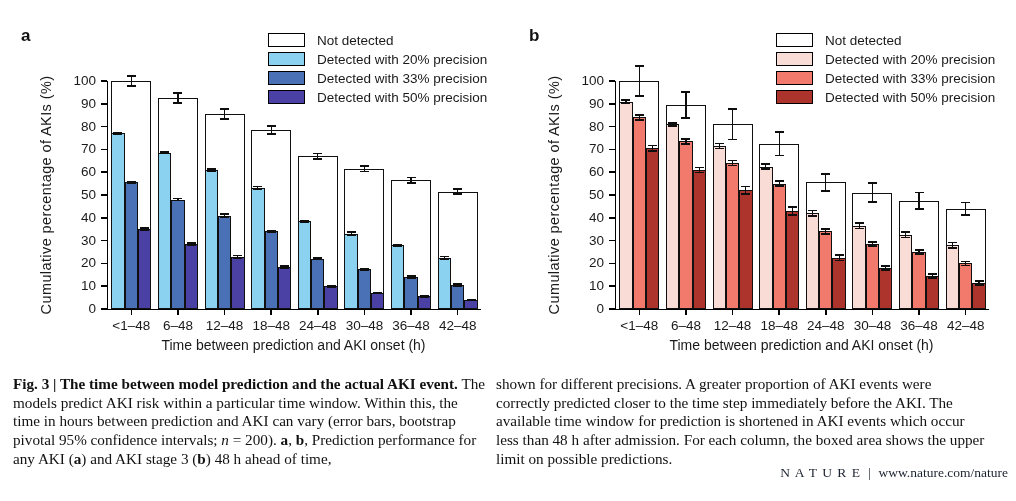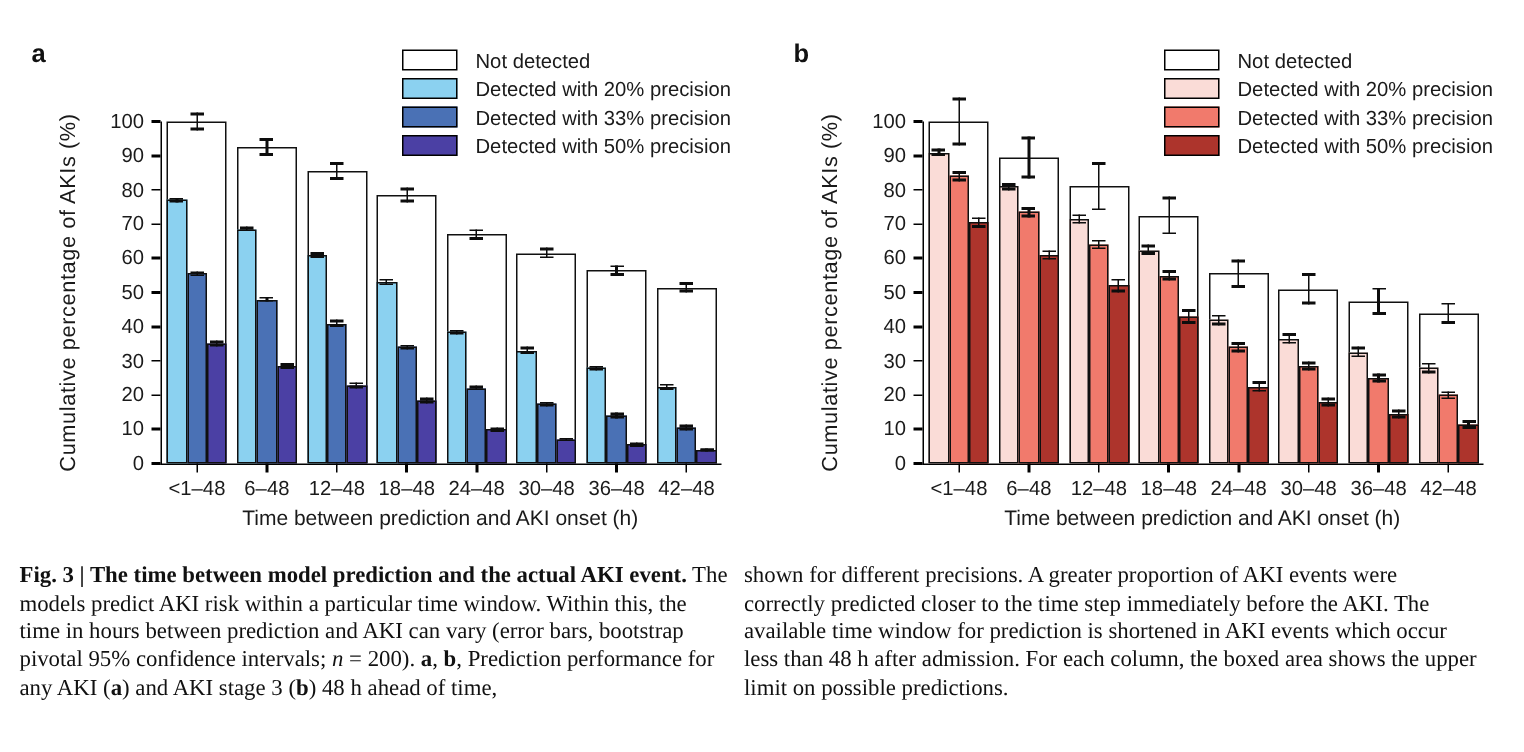--- a/index.html
+++ b/index.html
@@ -548,14 +548,19 @@
         <div class="xtick" style="left: 348.938px;"></div>
         <div class="xcat" style="left: 317.688px;">42–48</div>
       </div>
     <div class="xlabel">Time between prediction and AKI onset (h)</div>
   </section>
 
   <p class="caption caption-left"><span class="b">Fig. 3 | The time between model prediction and the actual AKI event.</span><span> The models predict AKI risk within a particular time window. Within this, the time in hours between prediction and AKI can vary (error bars, bootstrap pivotal 95% confidence intervals; </span><span class="i">n</span><span> = 200). </span><span class="b">a</span><span>, </span><span class="b">b</span><span>, Prediction performance for any AKI (</span><span class="b">a</span><span>) and AKI stage 3 (</span><span class="b">b</span><span>) 48 h ahead of time,</span></p>
 
   <p class="caption caption-right"><span>shown for different precisions. A greater proportion of AKI events were correctly predicted closer to the time step immediately before the AKI. The available time window for prediction is shortened in AKI events which occur less than 48 h after admission. For each column, the boxed area shows the upper limit on possible predictions.</span></p>
 
+  <div class="footer">
+    <span class="journal">N A T U R E</span>
+    <span class="sep">|</span>
+    <span class="url">www.nature.com/nature</span>
+  </div>
 
 </div>
 
 </body></html>

